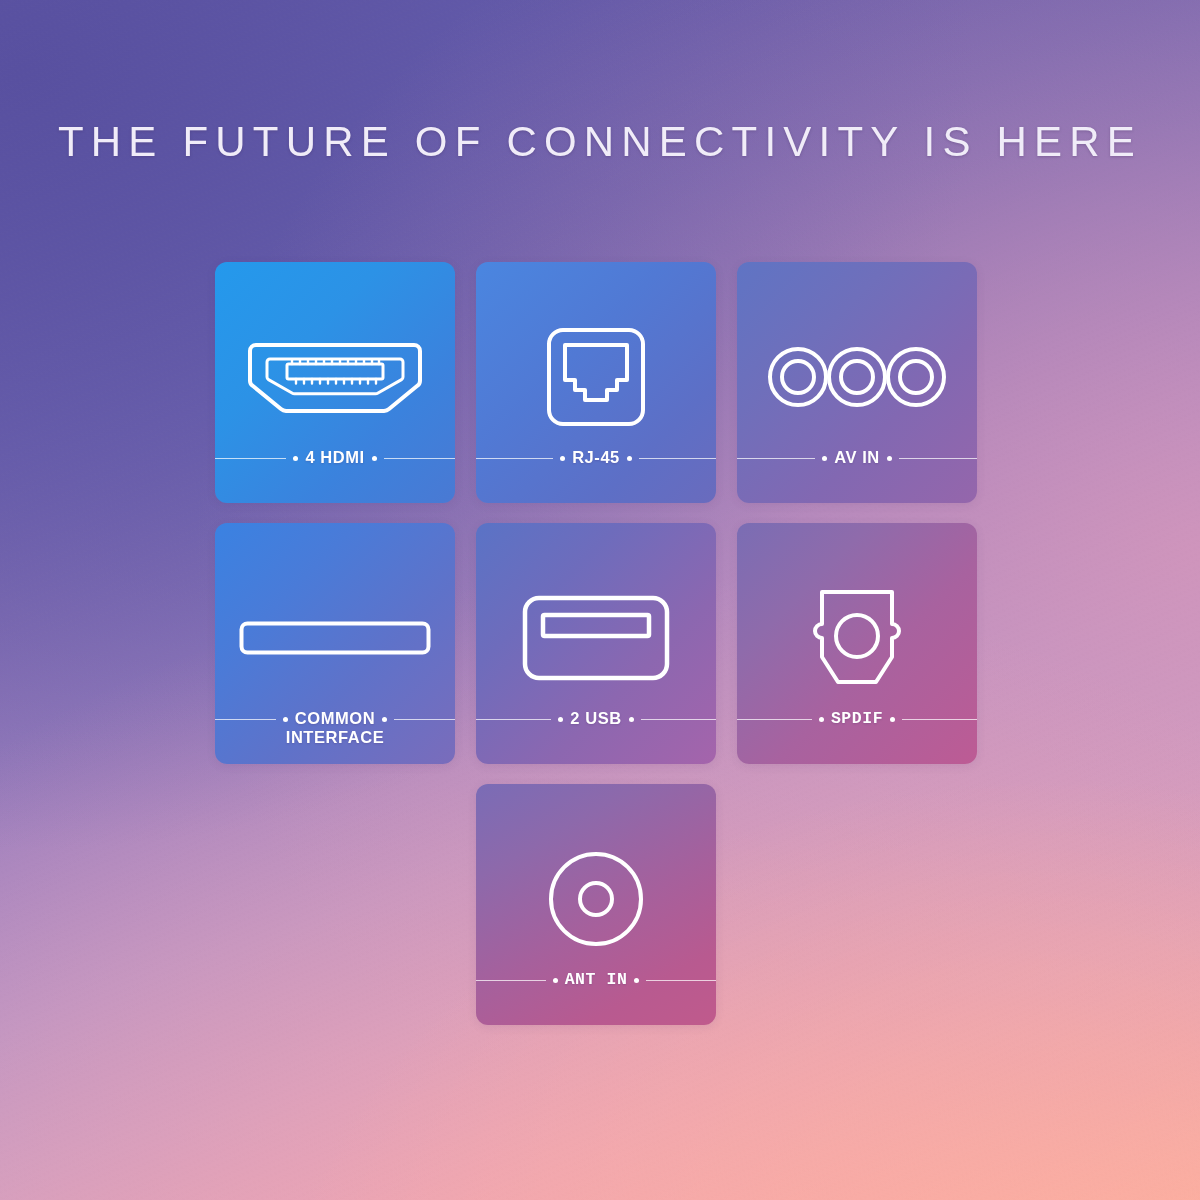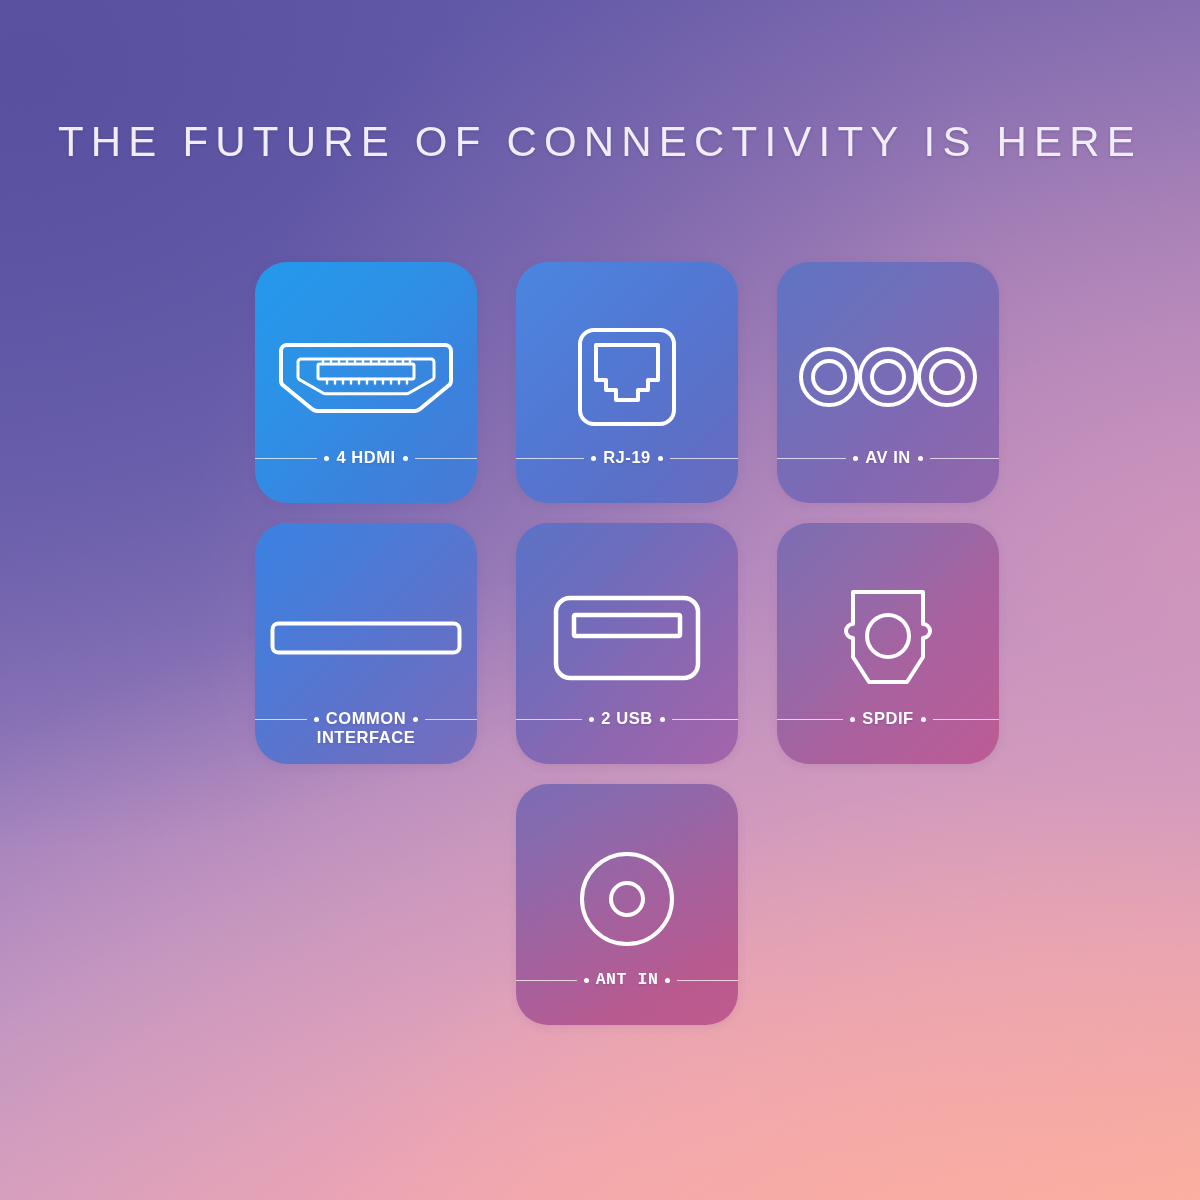--- a/index.html
+++ b/index.html
@@ -68,46 +68,45 @@
   #grid {
     position: absolute;
     top: 262px;
     left: 215px;
     width: 763px;
     height: 763px;
   }
 
   .tile {
     position: absolute;
-    width: 222px;
+    width: 240px;
     height: 241px;
-    border-radius: 32px;
+    border-radius: 12px;
     overflow: hidden;
     box-shadow: 0 2px 10px rgba(80,50,110,0.10);
-    margin-left: 40px;
   }
 
   
   .tile .tint { position: absolute; inset: 0; }
 
   .t-hdmi   .tint { background: linear-gradient(135deg, #2499ec 0%, #2c92e6 35%, #3b82dd 70%, #4a79d3 100%); }
   .t-rj45   .tint { background: linear-gradient(135deg, #4a86e0 0%, #5179d4 40%, #5d6fc6 75%, #6a6bbd 100%); }
   .t-av     .tint { background: linear-gradient(135deg, #5f74c4 0%, #6f6fbb 32%, #8268b2 65%, #9566ab 100%); }
   .t-ci     .tint { background: linear-gradient(135deg, #3a82e2 0%, #4a7bd8 30%, #5f72c9 62%, #7a6cbb 100%); }
   .t-usb    .tint { background: linear-gradient(135deg, #5a73c6 0%, #6e6cbc 30%, #8c67b0 65%, #a564ab 100%); }
   .t-spdif  .tint { background: linear-gradient(135deg, #7a6db4 0%, #8f6bab 28%, #a8629f 58%, #bd5b94 100%); }
   .t-ant    .tint { background: linear-gradient(150deg, #7a6cb6 0%, #8d69ab 25%, #a6609c 55%, #b85a90 80%, #c05a8c 100%); }
 
   
   .p-0 { left: 0px;   top: 0px;   }
   .p-1 { left: 261px; top: 0px;   }
   .p-2 { left: 522px; top: 0px;   }
   .p-3 { left: 0px;   top: 261px; }
   .p-4 { left: 261px; top: 261px; }
-  .p-5 { left: 522px; top: 261px; }
+  .p-5 { left: 522px; top: 261px; font-family: Liberation Mono, monospace; }
   .p-6 { left: 261px; top: 522px; font-family: Liberation Mono, monospace; }
 
   
   .icon-wrap {
     position: absolute;
     left: 0; right: 0;
     top: 52px;
     height: 126px;
     display: flex;
     align-items: center;
@@ -200,21 +199,21 @@
     <div class="tint"></div>
     <div class="icon-wrap">
       <svg width="100" height="100" viewBox="0 0 100 100">
         <rect x="3" y="3" width="94" height="94" rx="14" stroke-width="4"></rect>
         <path d="M19 18 H81 V53 H71 V63 H61 V73 H39 V63 H29 V53 H19 Z" stroke-width="4"></path>
       </svg>
     </div>
     <div class="label-row">
       <span class="rule"></span>
       <span class="dot"></span>
-      <span class="label">RJ-19</span>
+      <span class="label">RJ-45</span>
       <span class="dot"></span>
       <span class="rule"></span>
     </div>
   </div>
 
   <div class="tile t-ci p-3">
     <div class="tint"></div>
     <div class="icon-wrap">
       <svg width="192" height="34" viewBox="0 0 192 34">
         <rect x="2.5" y="2.5" width="187" height="29" rx="6" stroke-width="4"></rect>

